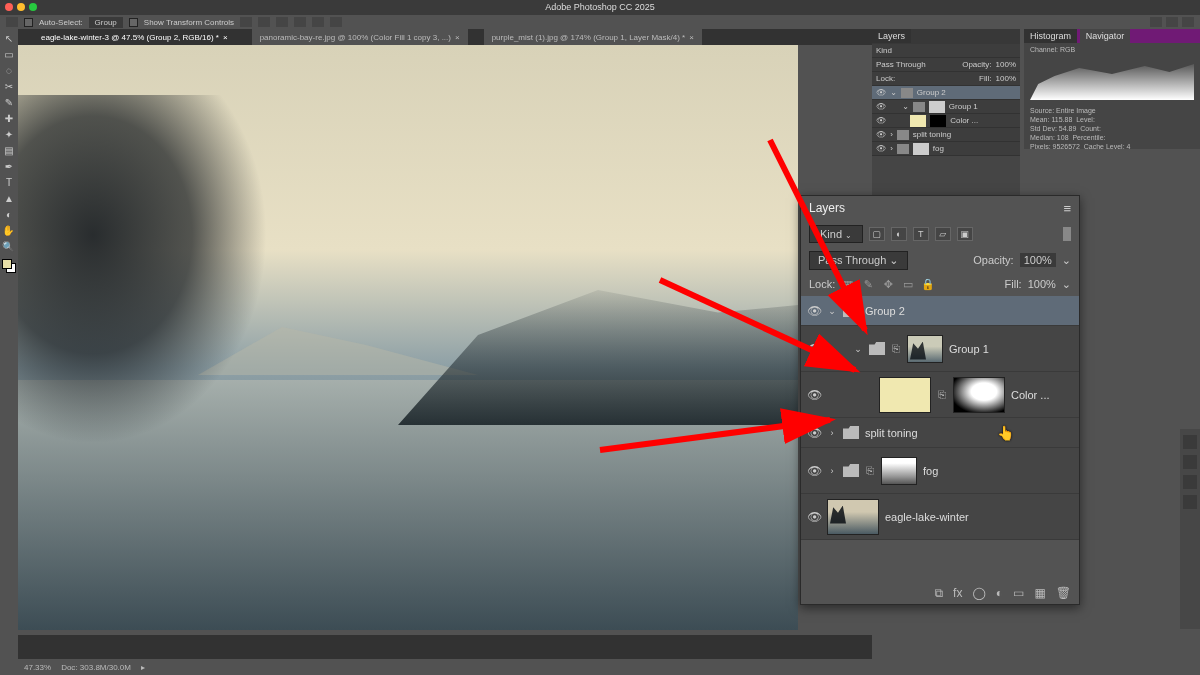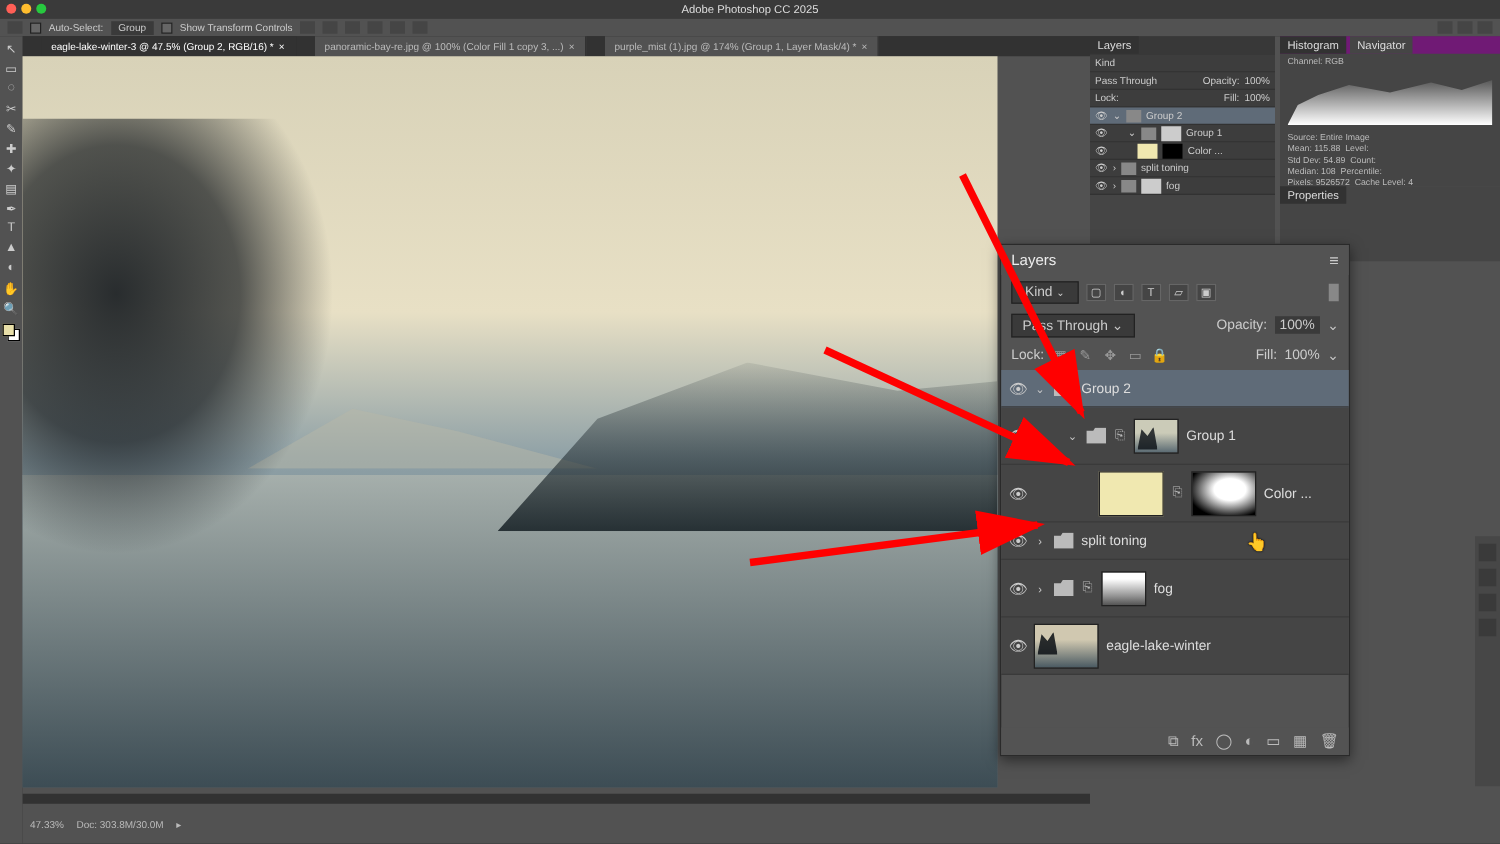--- a/index.html
+++ b/index.html
@@ -36,21 +36,21 @@
      linear-gradient(to bottom, #d8d2b8 0%, #e8e0c5 35%, #8ea0a6 55%, #4a5a62 100%);
      overflow: hidden; }
   .trees-left { position:absolute; left:0; top:50px; width:250px; height:350px;
      background: radial-gradient(ellipse at 30% 40%, rgba(20,25,30,.9) 0%, rgba(20,25,30,.7) 40%, transparent 70%); }
   .trees-right { position:absolute; right:0; top:230px; width:400px; height:150px;
      background: linear-gradient(to top, rgba(20,30,35,.85), transparent); clip-path: polygon(0 100%, 20% 40%, 50% 10%, 80% 25%, 100% 20%, 100% 100%); }
   .water { position:absolute; left:0; bottom:0; width:100%; height:250px;
      background: linear-gradient(to bottom, #aab2ad 0%, #3a4a52 100%); opacity:.85; }
   .mtn { position:absolute; left:180px; top:270px; width:280px; height:60px; background:#b8b8a8; opacity:.5; clip-path: polygon(0 100%, 30% 20%, 60% 50%, 100% 100%); }
 
-  .statusbar { position: absolute; bottom: 0; left: 18px; height: 32px; width: 854px; background: #525252; font-size: 8px; color: #bbb; display: flex; align-items: center; padding: 0 6px; gap: 10px; }
+  .statusbar { position: absolute; bottom: 0; left: 18px; height: 16px; width: 854px; background: #525252; font-size: 8px; color: #bbb; display: flex; align-items: center; padding: 0 6px; gap: 10px; }
 
   
   .right-dock { position: absolute; top: 29px; right: 0; width: 328px; bottom: 0; background: #525252; }
   .panel-tab { background: #323232; color: #ddd; font-size: 9px; padding: 2px 6px; display: inline-block; }
   .mini-layers { position: absolute; top: 0; left: 0; width: 148px; height: 225px; background: #454545; }
   .mini-layers .hdr { height: 15px; background:#383838; }
   .mini-layers .row { display:flex; align-items:center; height:14px; font-size:8px; padding:0 4px; gap:4px; background:#3d3d3d; border-bottom:1px solid #323232;}
   .mini-layers .thumb { width:16px; height:12px; background:#ccc; }
   .mini-layers .folder { width:12px; height:10px; background:#888; }
   .histo { position: absolute; top: 0; right: 0; width: 176px; height: 120px; background: #454545; }
@@ -246,23 +246,20 @@
     <div class="stats"><span>Channel:</span> <span>RGB</span></div>
     <div class="histo-chart"></div>
     <div class="stats">
       <span>Source:</span> <span>Entire Image</span><br>
       Mean: <span>115.88</span>&nbsp;&nbsp;Level:<br>
       Std Dev: <span>54.89</span>&nbsp;&nbsp;Count:<br>
       Median: <span>108</span>&nbsp;&nbsp;Percentile:<br>
       Pixels: <span>9526572</span>&nbsp;&nbsp;Cache Level: <span>4</span>
     </div>
   </div>
-  <div class="props">
-    <span class="panel-tab">Properties</span>
-  </div>
   <div class="rail">
     <span></span>
     <span></span>
     <span></span>
     <span></span>
   </div>
 </div>
 
 <div class="layers-big">
   <div class="lb-head">

